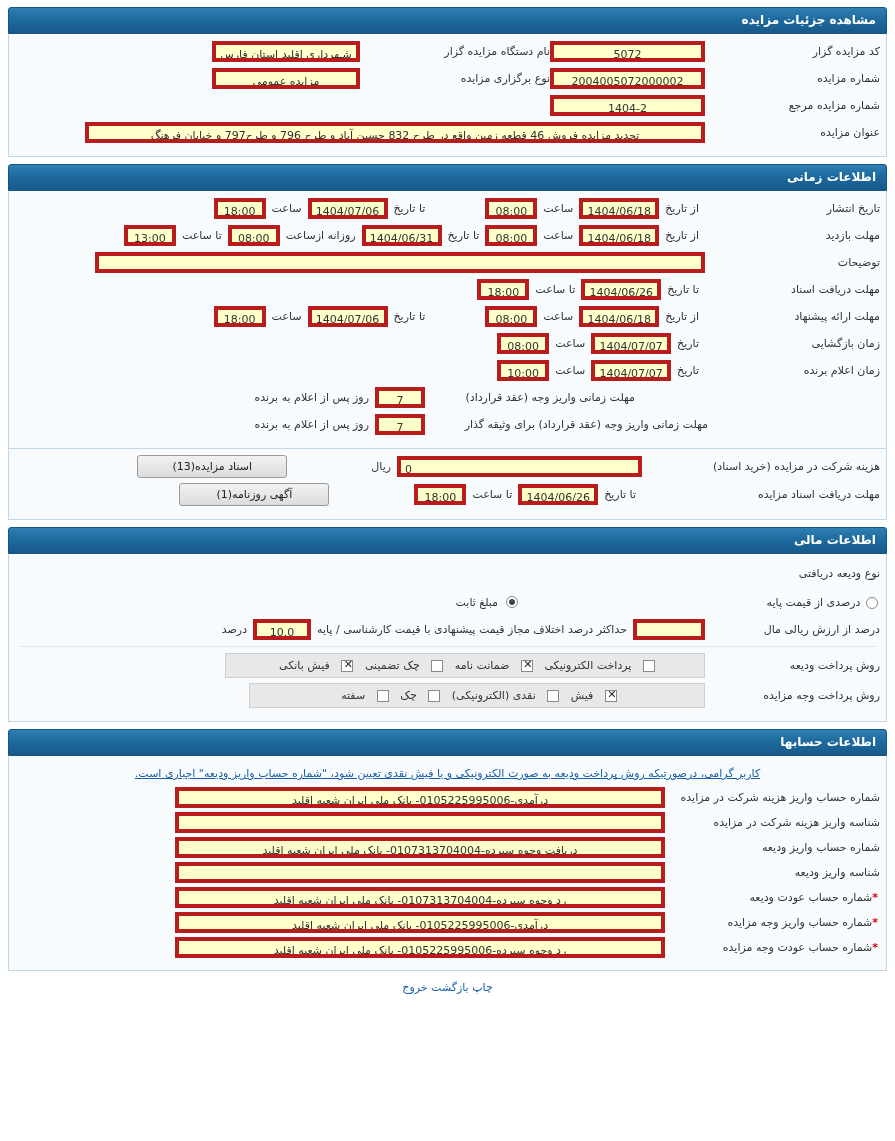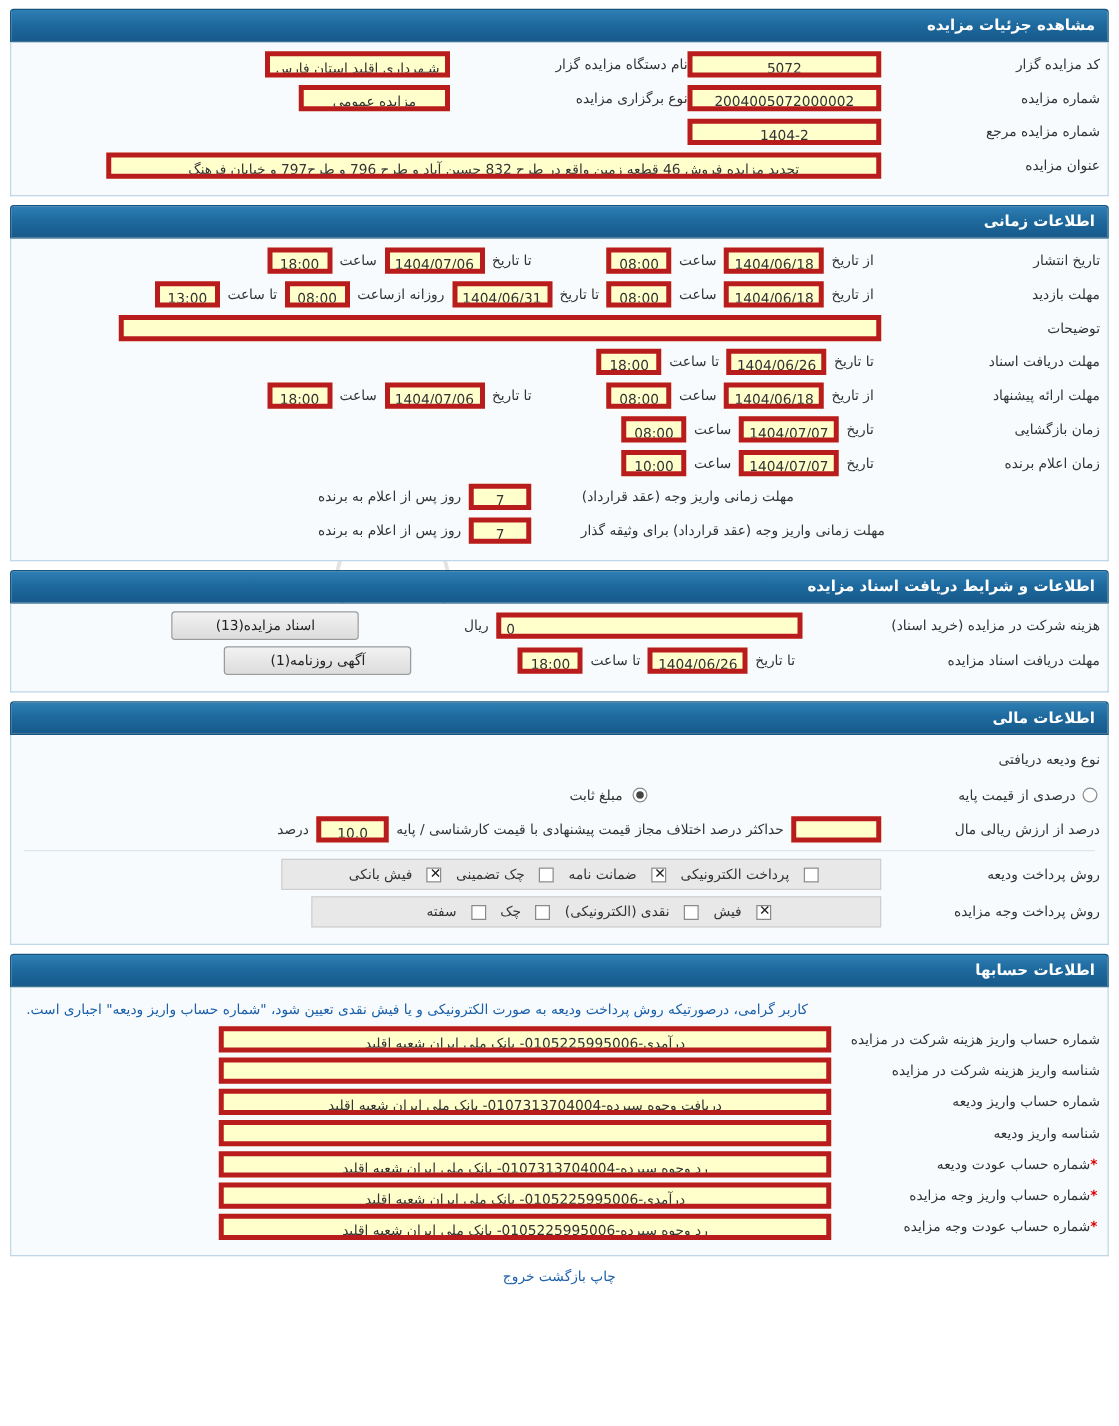--- a/index.html
+++ b/index.html
@@ -151,22 +151,23 @@
   }
   .grayband {
     background: #e8e8e8;
     border: 1px solid #cfcfcf;
     padding: 5px 8px;
     display: inline-block;
   }
   .note {
     color: #1a5fa8;
     font-size: 11px;
-    text-align: left;
+    text-align: center;
     padding: 5px 6px 7px 6px;
+    text-decoration: underline;
   }
   .req { color: #d00; font-weight: bold; padding-right: 2px;}
   .acct-row { display:flex; align-items:center; margin-bottom:4px; }
   .acct-lbl { width: 215px; text-align: right; padding-left: 6px; font-size: 11px;}
   .footer {
     text-align: center;
     padding: 10px 0 14px 0;
     color: #1a5fa8;
     font-size: 11px;
   }
@@ -195,21 +196,21 @@
           <div class="lbl lbl-w">کد مزایده گزار</div>
           <div class="fld" style="width:155px">5072</div>
           <div class="lbl" style="width:190px">نام دستگاه مزایده گزار</div>
           <div class="fld" style="width:148px">شـهرداری اقلید استان فارس</div>
         </div>
 
         <div class="row">
           <div class="lbl lbl-w">شماره مزایده</div>
           <div class="fld ltr" style="width:155px">2004005072000002</div>
           <div class="lbl" style="width:190px">نوع برگزاری مزایده</div>
-          <div class="fld" style="width:121px">مزایده عمومی</div>
+          <div class="fld" style="width:148px">مزایده عمومی</div>
         </div>
 
         <div class="row">
           <div class="lbl lbl-w">شماره مزایده مرجع</div>
           <div class="fld ltr" style="width:155px">1404-2</div>
         </div>
 
         <div class="row">
           <div class="lbl lbl-w">عنوان مزایده</div>
           <div class="fld" style="width:620px">تجدید مزایده فروش 46 قطعه زمین واقع در طرح 832 حسین آباد و طرح 796 و طرح797 و خیابان فرهنگ</div>
@@ -298,21 +299,20 @@
         <div class="row" style="justify-content:flex-start; padding-right:172px">
           <div class="lbl" style="width:283px">مهلت زمانی واریز وجه (عقد قرارداد) برای وثیقه گذار</div>
           <div class="fld" style="width:50px">7</div>
           <div class="txt">روز پس از اعلام به برنده</div>
         </div>
 
       </div>
     </div>
 
     <div class="section">
-      <div class="sec-header">اطلاعات و شرایط دریافت اسناد مزایده</div>
       <div class="sec-body">
 
         <div class="row">
           <div class="lbl" style="width:238px">هزینه شرکت در مزایده (خرید اسناد)</div>
           <div class="fld ltr" style="width:245px; text-align:left">0</div>
           <div class="txt">ریال</div>
           <div class="btn" style="width:150px; margin-right:78px">اسناد مزایده(13)</div>
         </div>
 
         <div class="row">

